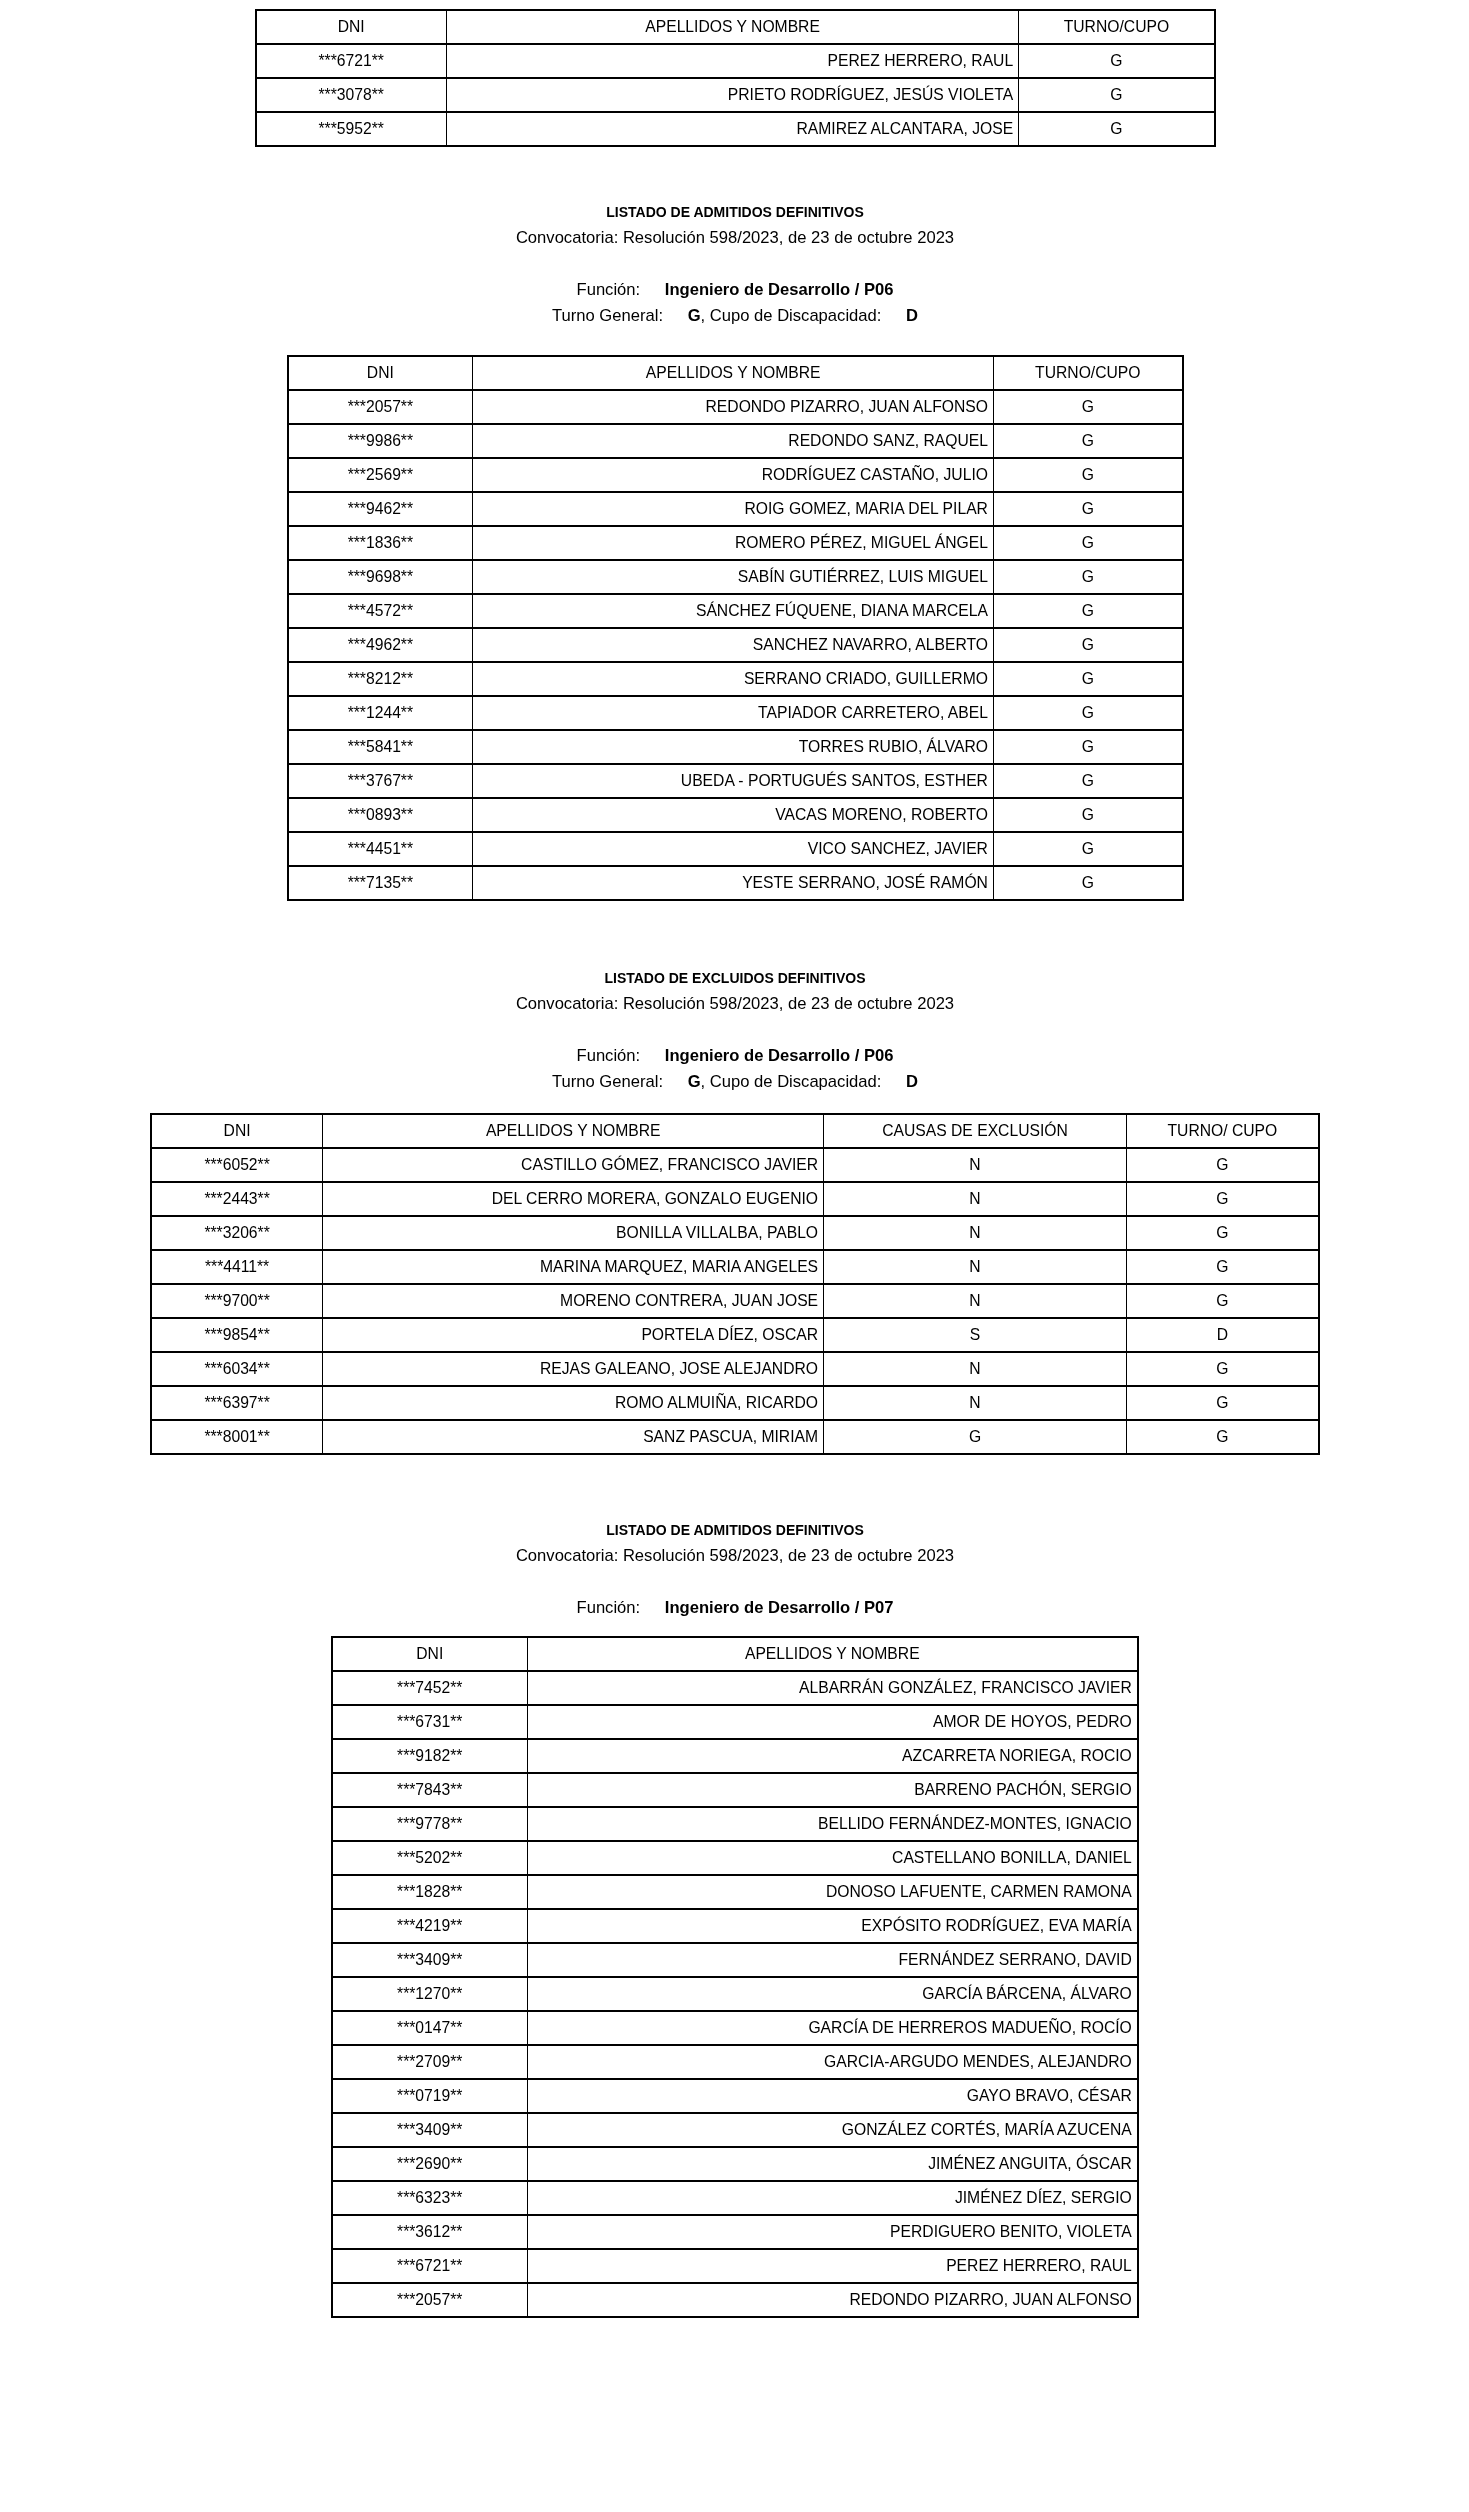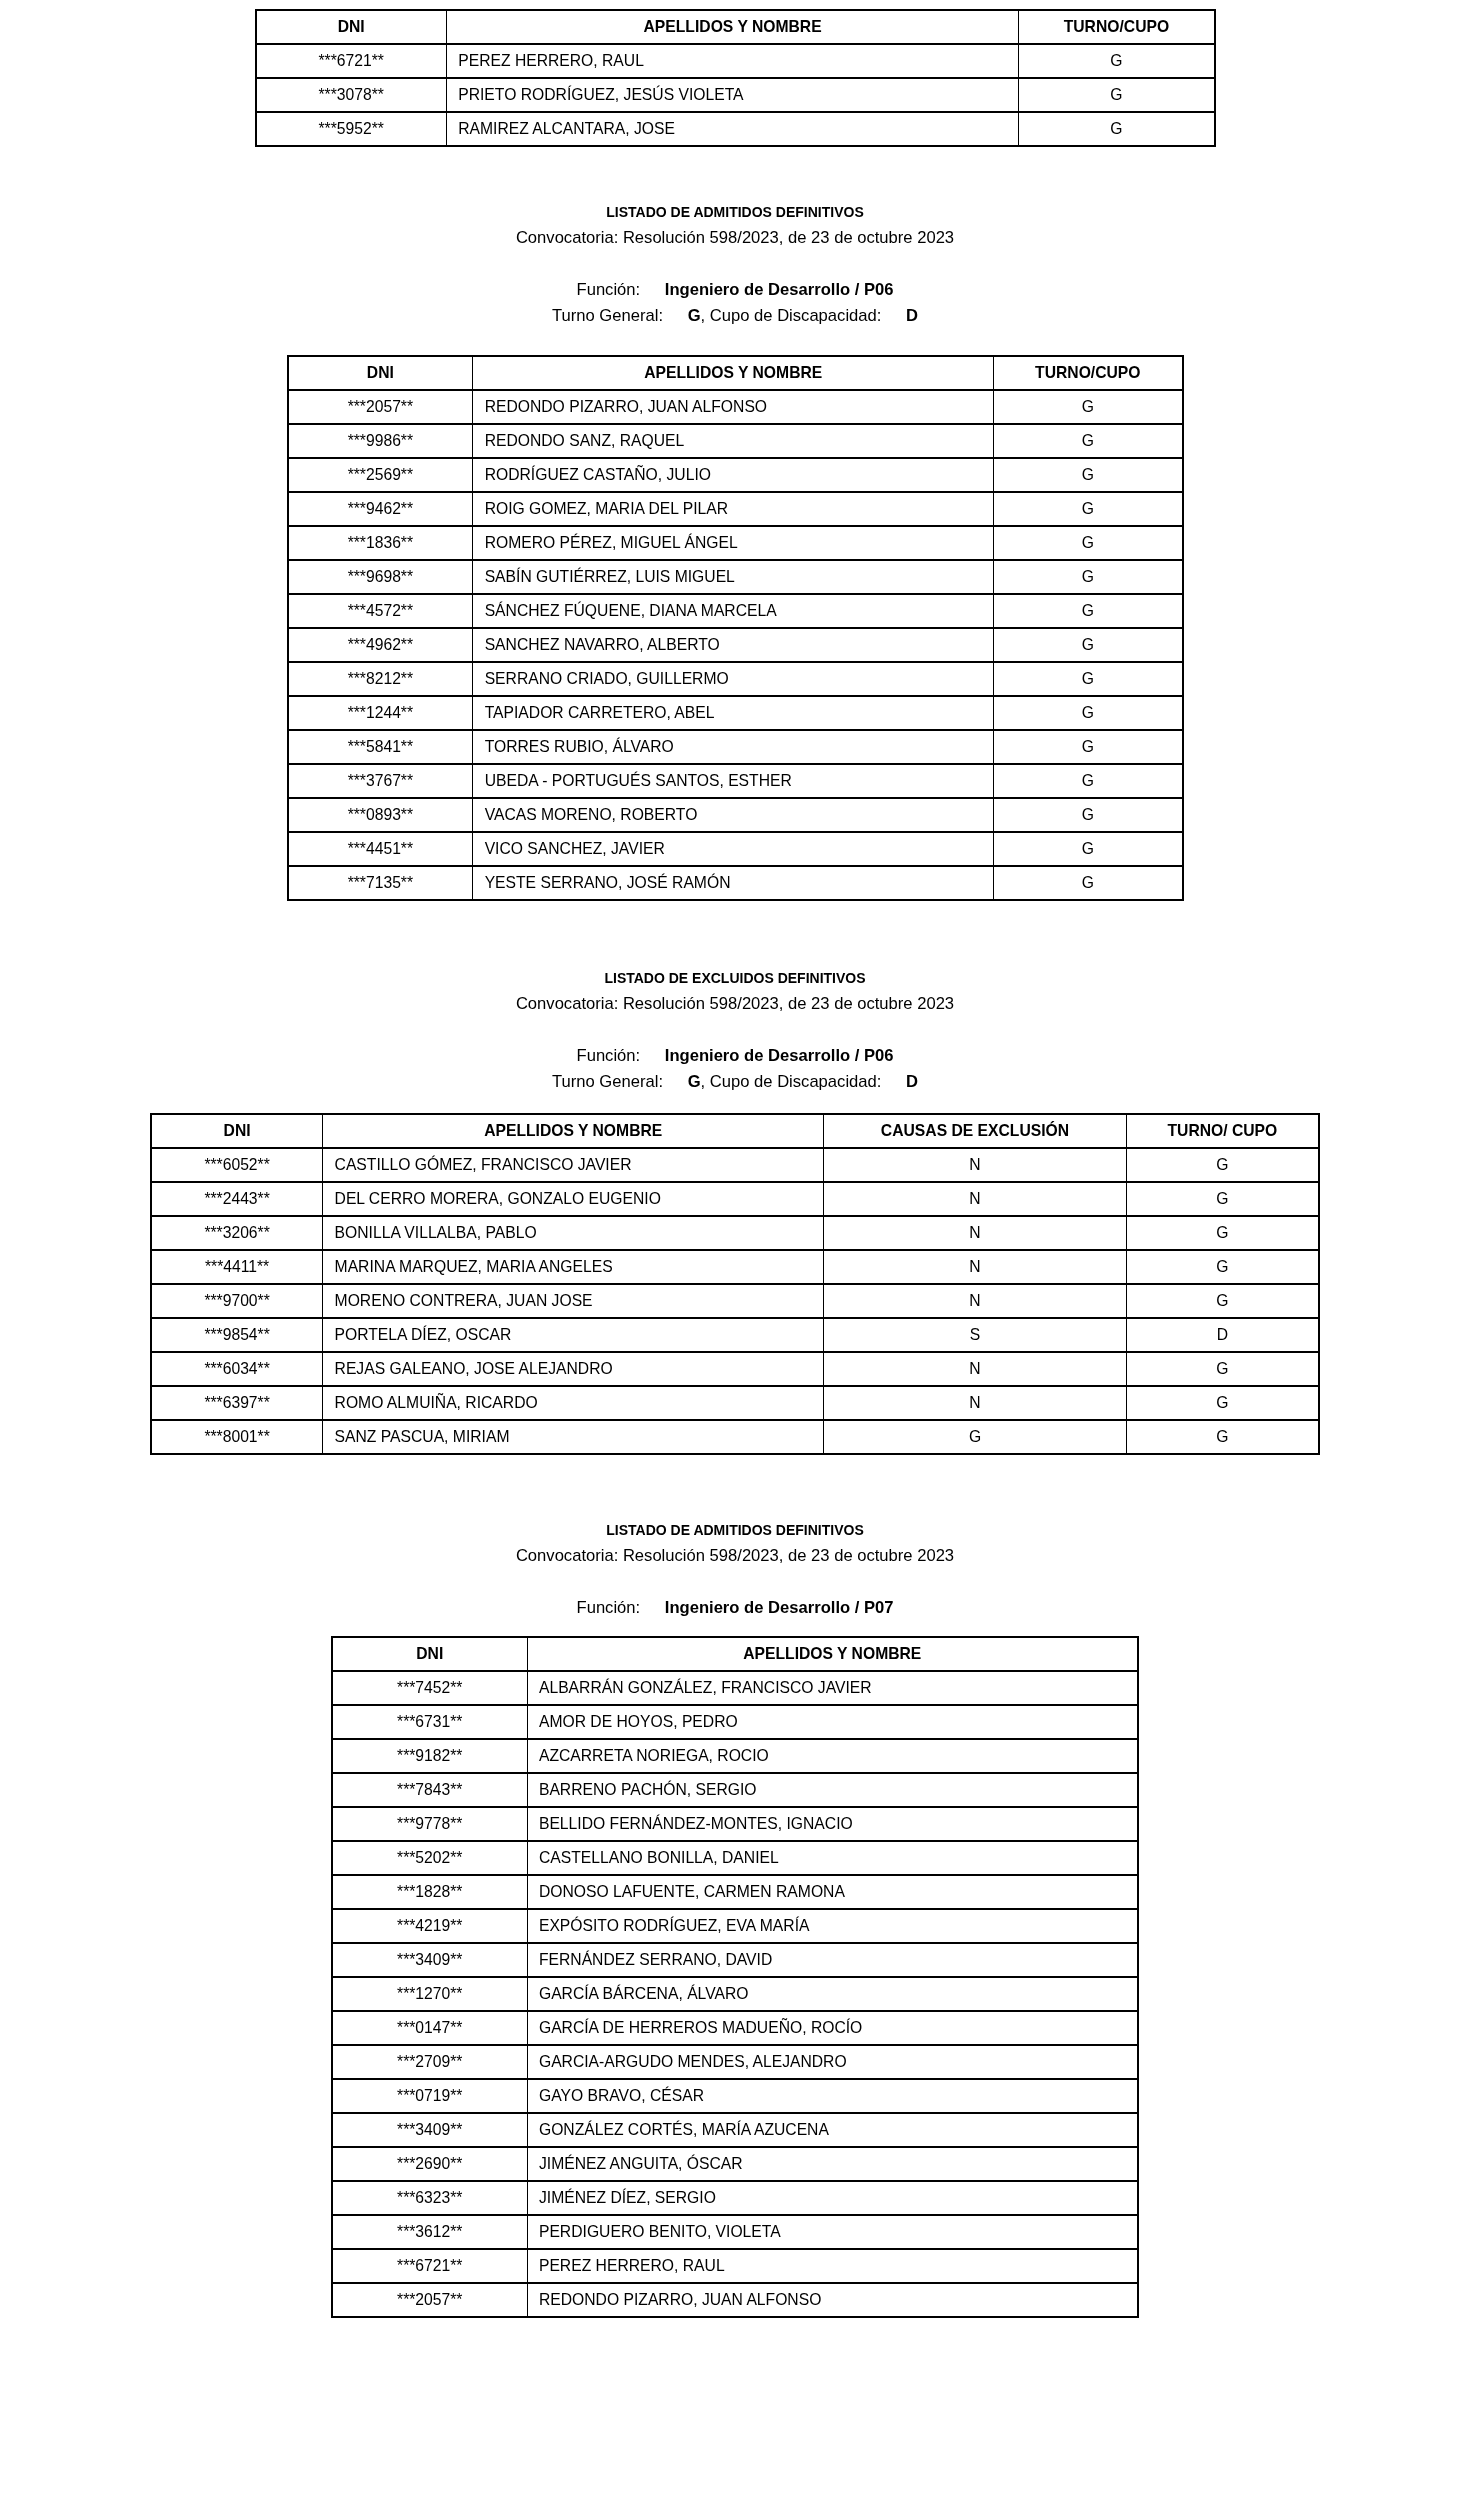--- a/index.html
+++ b/index.html
@@ -24,23 +24,23 @@
     border-top-width: 2.6px;
     border-bottom-width: 2.6px;
     height: 34px;
     font-size: 15.7px;
     line-height: 1.1;
     padding: 0 5.2px;
     overflow: hidden;
     white-space: nowrap;
     vertical-align: middle;
   }
-  .doc-table th { font-weight: bold; text-align: center; }
+  .doc-table th { font-weight: normal; text-align: center; }
   .doc-table td.cell-center { text-align: center; }
-  .doc-table td.cell-name { text-align: left; padding-left: 11.4px; }
+  .doc-table td.cell-name { text-align: right; padding-left: 11.4px; }
 
   .w-t1 { width: 961px; }
   .w-t2 { width: 897px; margin-top: 26px; }
   .w-t3 { width: 1170px; margin-top: 18.4px; }
   .w-t4 { width: 808px;  margin-top: 15px; }
 
   
   .listado {
     text-align: center;
     font-size: 16.6px;

